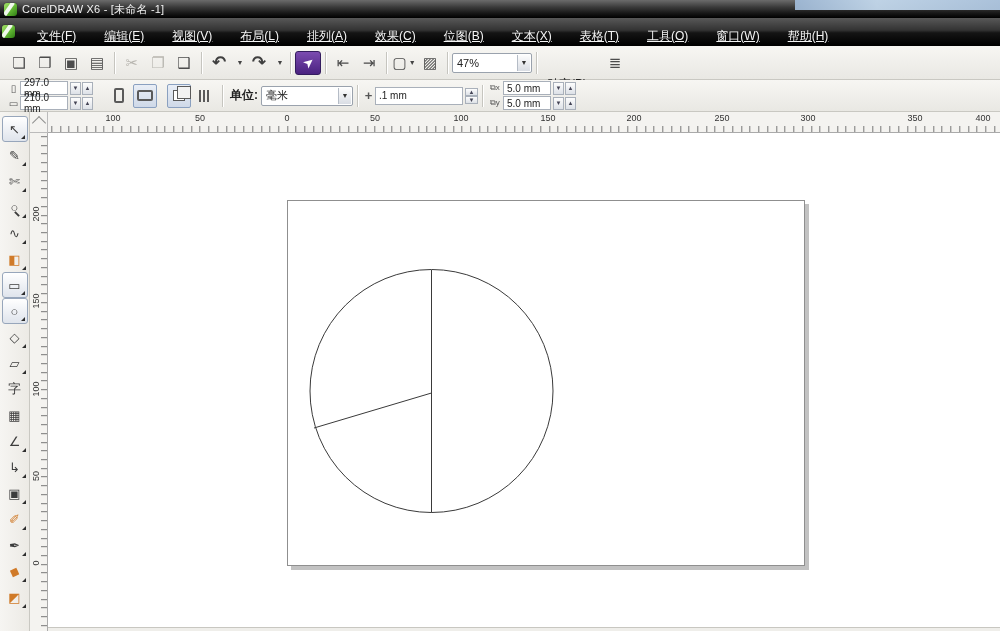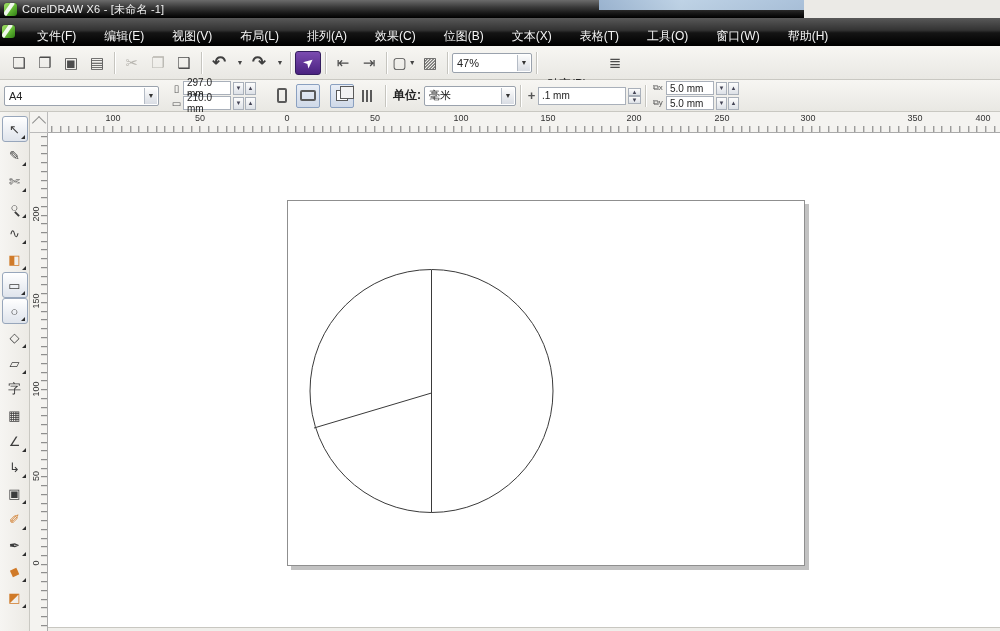--- a/index.html
+++ b/index.html
@@ -1,36 +1,36 @@
 <!DOCTYPE html>
 <html><head>
 <meta charset="utf-8">
 <style>
   * { margin:0; padding:0; box-sizing:border-box; }
   body { font-family:"Liberation Sans","DejaVu Sans",sans-serif; background:#6f6f6f; }
   #app { position:relative; width:1000px; height:631px; background:#ebeae6; overflow:hidden; }
 
   
-  #titlebar { position:absolute; left:0; top:0; width:804px; height:18px;
+  #titlebar { position:absolute; left:0; top:0; width:1000px; height:18px;
     background:linear-gradient(#6b6b6b,#3a3a3a 40%,#161616 75%,#000);
     display:flex; align-items:center; padding-left:4px; }
   #titlebar .title { color:#f2f2f2; font-size:11px; margin-left:5px; letter-spacing:.2px; }
   .corel-logo { width:13px; height:13px; border-radius:3px; position:relative; overflow:hidden;
     background:linear-gradient(135deg,#a6e06b 0%,#6cc23a 45%,#2f7d14 100%); box-shadow:0 0 1px #000; }
   .corel-logo::after { content:""; position:absolute; left:2px; top:-2px; width:4px; height:18px;
     background:#fff; transform:rotate(35deg); opacity:.9; }
   #aero-corner { position:absolute; right:0; top:0; width:205px; height:10px;
     background:linear-gradient(90deg,#9fb9d6,#c3d8ec 40%,#aec6e0); opacity:.95; }
 
   
   #menubar { position:absolute; left:0; top:18px; width:1000px; height:28px;
     background:linear-gradient(#585858,#333 45%,#141414 55%,#000);
     display:flex; align-items:center; border-bottom:1px solid #000; }
   #menubar .corel-logo { margin:0 8px 0 2px; }
-  .menu-item { color:#f5f5f5; font-size:12px; padding:0 14px; height:20px; line-height:28px; cursor:default; }
+  .menu-item { color:#f5f5f5; font-size:12px; padding:0 14px; height:20px; line-height:28px; cursor:default;text-decoration:underline; }
 
   
   .bar { position:absolute; left:0; width:1000px; background:linear-gradient(#f7f6f3,#e9e8e3);
     display:flex; align-items:center; border-bottom:1px solid #c9c8c2; }
   #stdbar { top:46px; height:34px; padding-left:6px; }
   #propbar { top:80px; height:32px; padding-left:4px; }
   .tb-btn { min-width:24px; height:24px; display:flex; align-items:center; justify-content:center;
     color:#4c4c4c; font-size:15px; border-radius:2px; position:relative; margin:0 1px; }
   .tb-btn.disabled { color:#b8b6b0; }
   .sep { width:1px; height:22px; background:#c6c5bf; margin:0 4px; box-shadow:1px 0 0 #fff; }
@@ -204,26 +204,20 @@
     <span class="flat-dd">
       <span>贴齐(P)</span>
       <span class="dd">▼</span>
     </span>
     <span class="tb-btn">
         <span>≣</span>
       </span>
   </div>
 
   <div id="propbar" class="bar">
-    <span class="combo" style="width:155px; margin-right:8px">
-      <span>A4</span>
-      <span class="arr-box">
-          <span>▼</span>
-        </span>
-    </span>
 
     <span class="cluster2">
       <span class="crow">
         <span class="mini-ico">▯</span>
         <span class="pfield">297.0 mm</span>
         <span class="spin-pair">
             <span class="spin">▼</span>
             <span class="spin">▲</span>
           </span>
       </span>

